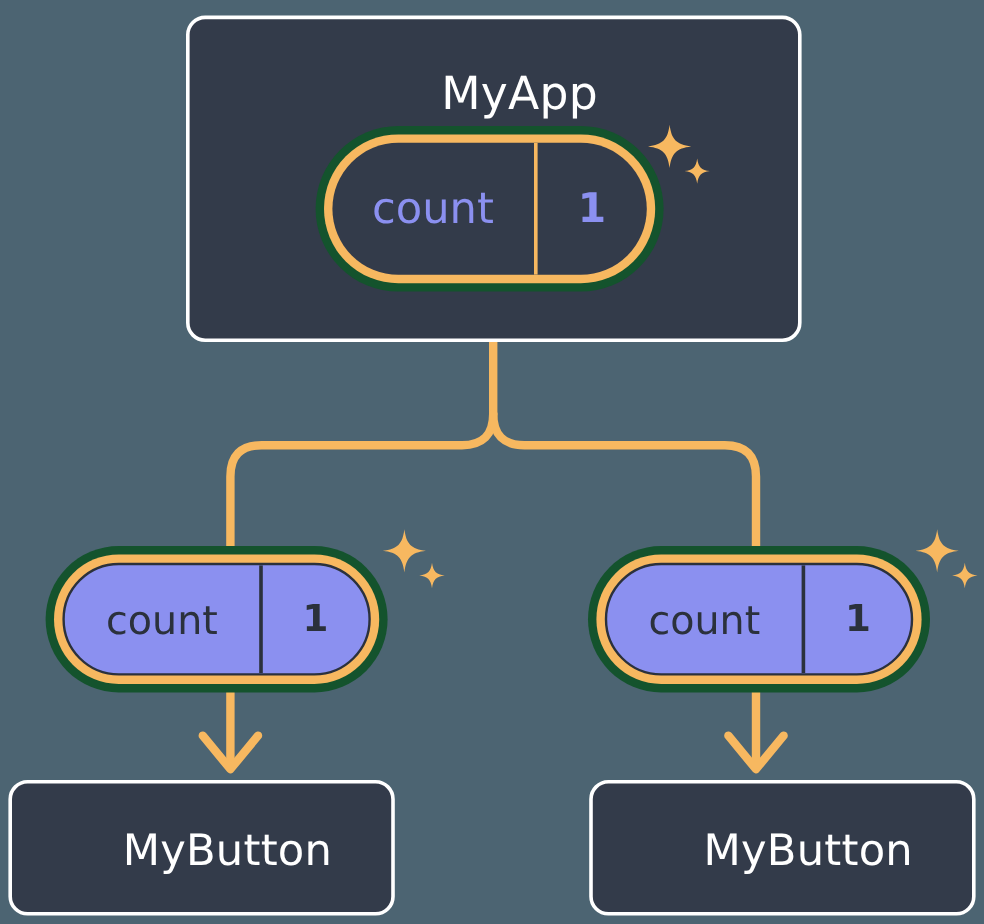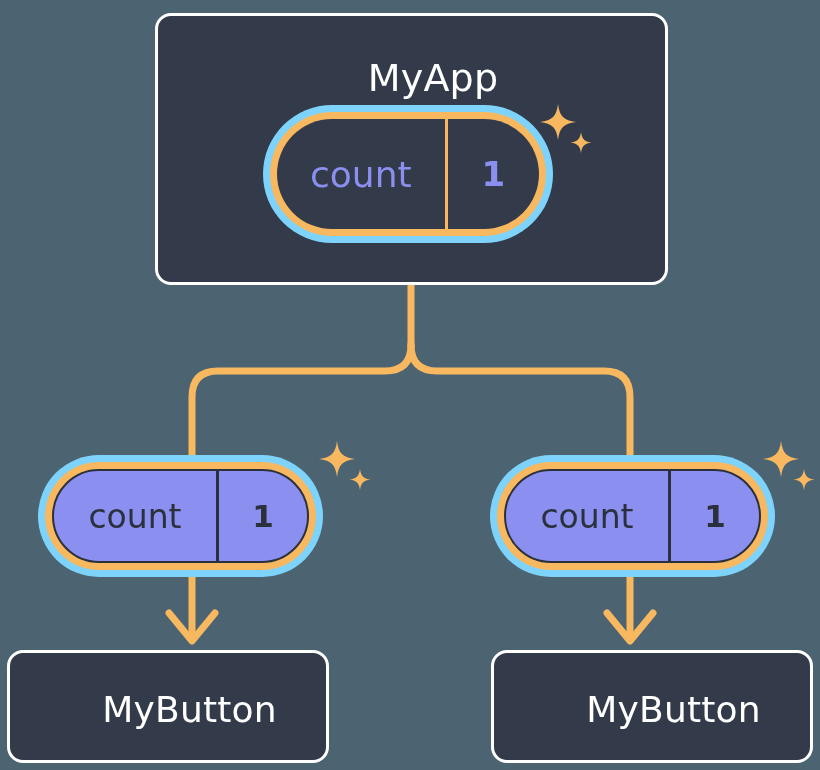--- a/index.html
+++ b/index.html
@@ -80,21 +80,21 @@
   .pill-wrap {
     position: absolute;
   }
   .pill {
     position: relative;
     box-sizing: border-box;
     width: 100%;
     height: 100%;
     border-radius: 999px;
     
-    background: #7dd3fc;
+    background: #14532d;
     padding: 7px;
   }
   .pill-mid {
     box-sizing: border-box;
     width: 100%;
     height: 100%;
     border-radius: 999px;
     
     background: #f7b860;
     padding: 7px;

